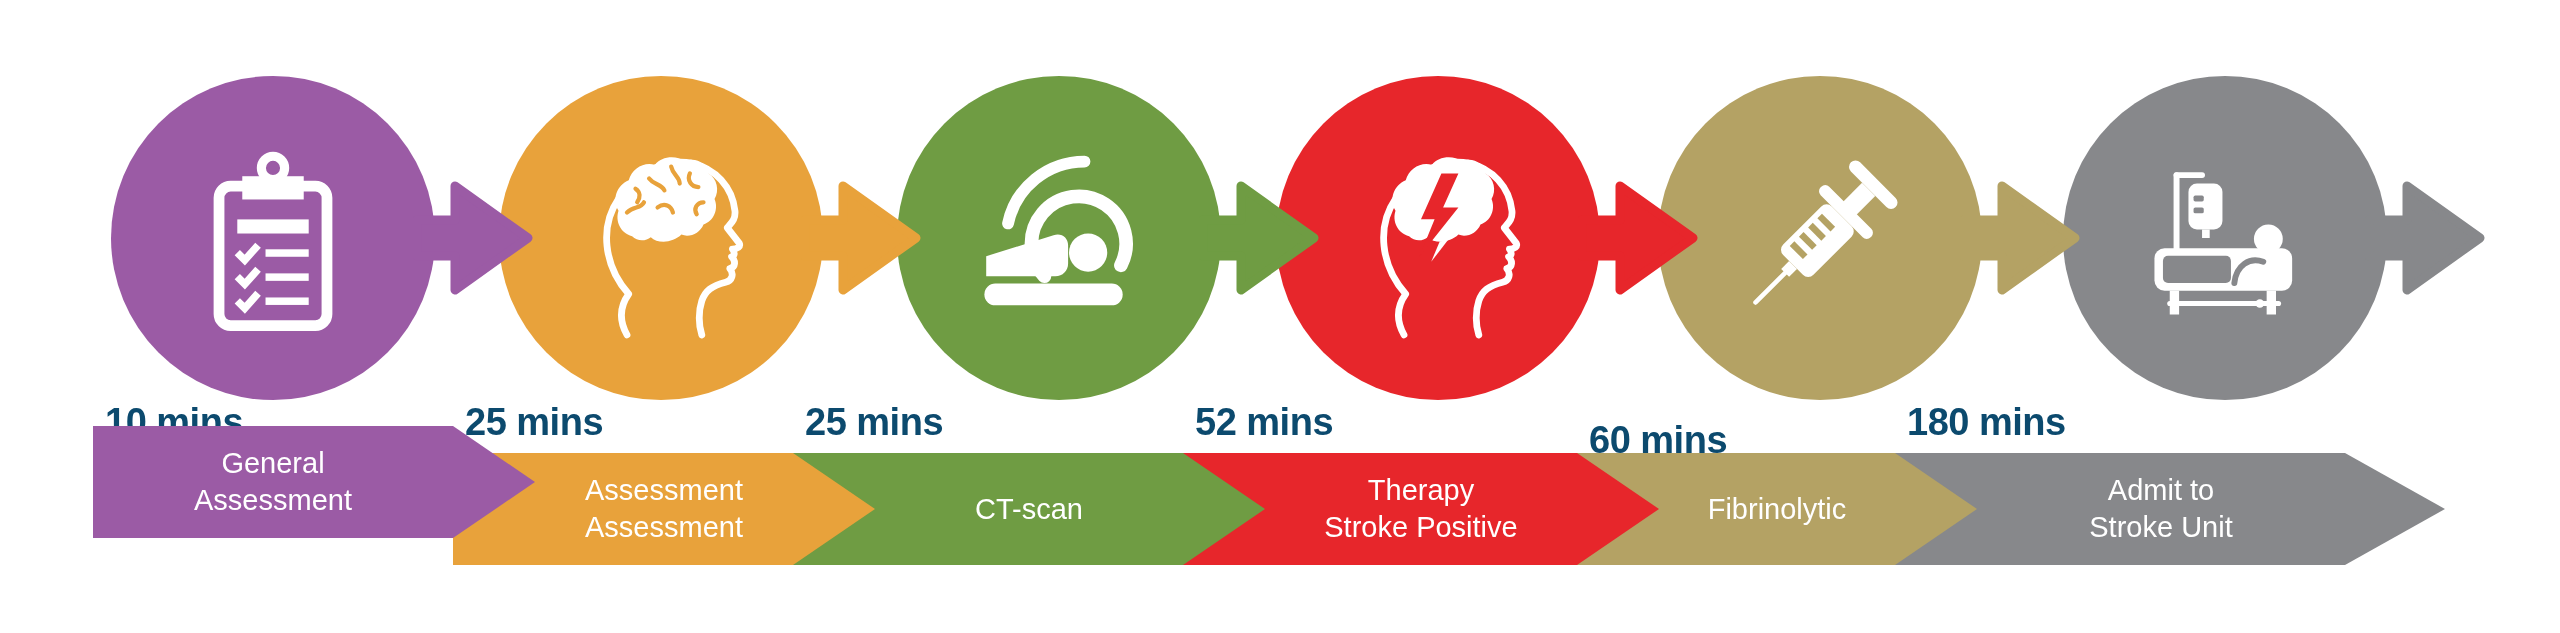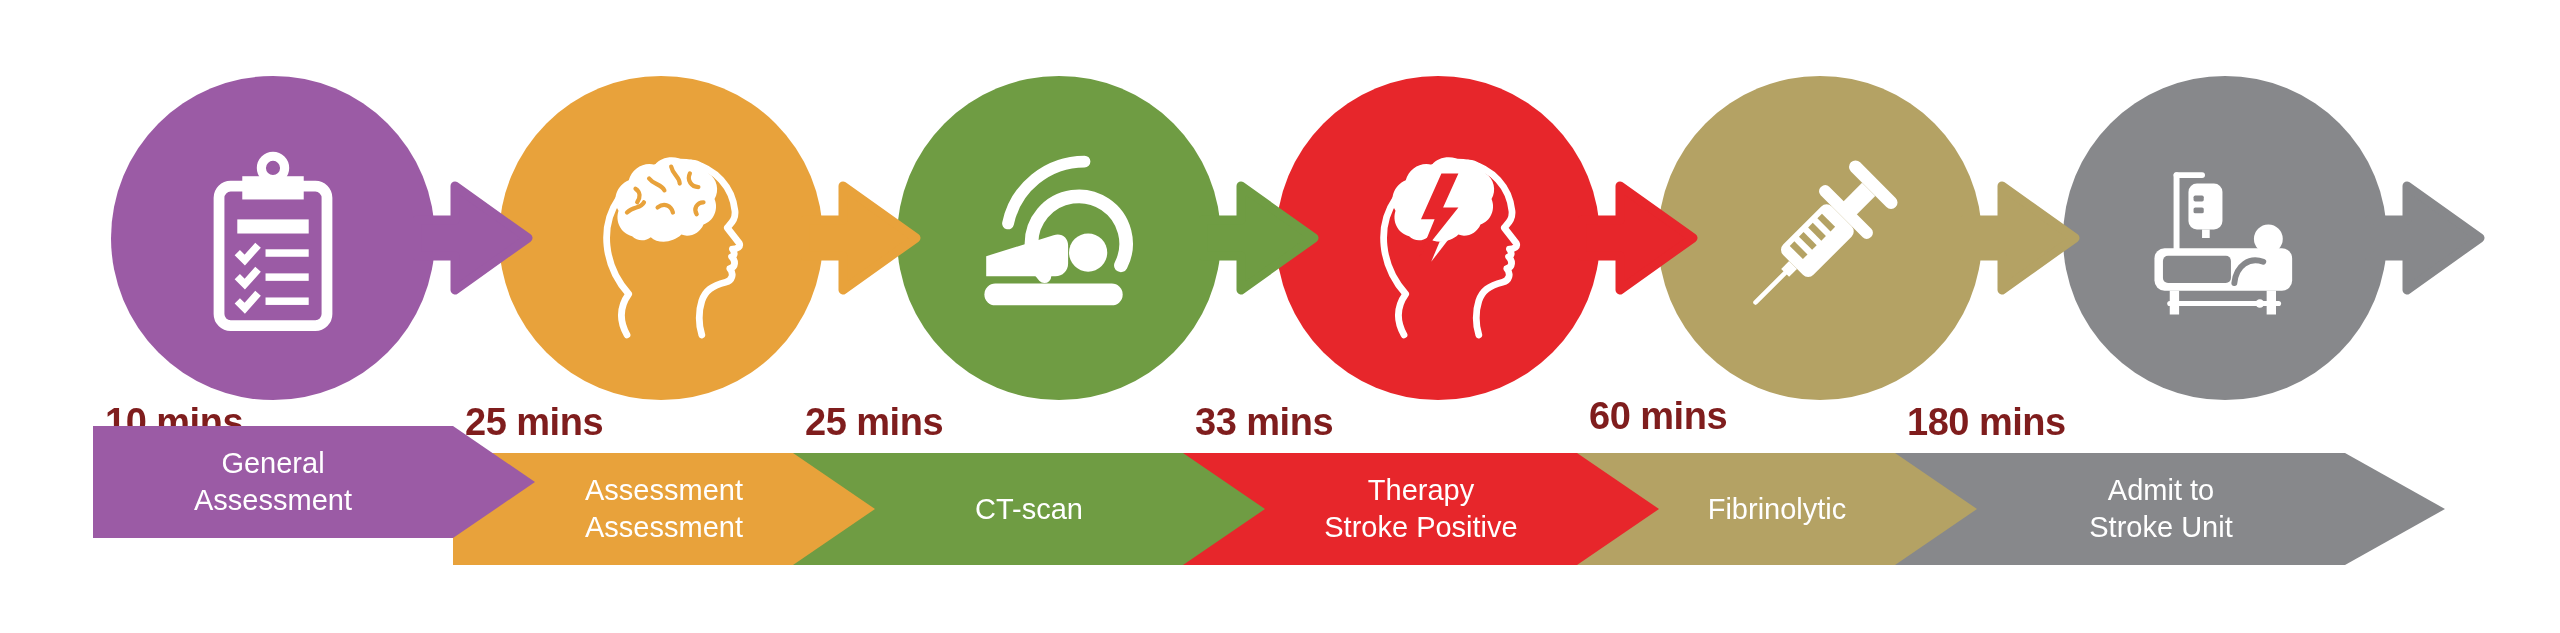--- a/index.html
+++ b/index.html
@@ -13,21 +13,21 @@
   .stage{position:absolute;inset:0;pointer-events:none;}
   .circle{
     position:absolute;border-radius:50%;
   }
   .icon{
     position:absolute;inset:0;
     display:flex;align-items:center;justify-content:center;
   }
   .time{
     position:absolute;
-    font-size:38px;font-weight:700;color:#7f1d1d;
+    font-size:38px;font-weight:700;color:#0c4a6e;
     letter-spacing:-0.5px;white-space:nowrap;line-height:1;
   }
   .banner{
     position:absolute;
   }
   .banner-text{
     position:absolute;top:0;height:100%;
     display:flex;flex-direction:column;justify-content:center;
     text-align:center;color:#ffffff;
     font-size:29px;line-height:37px;font-weight:400;
@@ -116,21 +116,21 @@
     <div class="circle" style="left: 1276px; top: 76px; height: 324px; width: 324px; background: rgb(231, 38, 43);">
       <span class="icon" style="color: rgb(231, 38, 43);">
           <svg width="170" height="204" viewBox="0 0 200 240">
     <path d="M60 234 C50 216 52 200 62 186 C32 152 28 106 50 74 C70 44 104 26 136 32 C164 38 184 60 187 88 C188 98 183 102 178 108 L192 126 C194 130 190 133 184 133 C187 137 187 141 183 142 C188 147 188 154 181 156 C186 162 184 170 176 172 C160 176 152 182 148 194 C144 206 144 222 148 234" fill="none" stroke="#fff" stroke-width="8" stroke-linecap="round" stroke-linejoin="round"></path>
     <path d="M66 118 C52 114 46 100 50 88 C42 74 48 58 62 52 C66 38 80 30 93 34 C100 24 118 22 128 30 C140 24 154 32 156 44 C166 50 169 64 163 74 C168 86 162 100 150 104 C146 114 134 120 124 116 C114 126 96 127 88 119 C82 124 72 124 66 118 Z" fill="#fff"></path>
     <path d="M102 124 L92 148 L112 122 Z" fill="#fff"></path>
     <polygon points="104,44 80,98 96,98 78,142 124,84 106,84 124,44" fill="currentColor"></polygon>
   </svg>
         </span>
     </div>
-    <div class="time" style="left: 1195px; top: 403px;">33 mins</div>
+    <div class="time" style="left: 1195px; top: 403px;">52 mins</div>
     <div class="banner" style="left: 1183px; top: 453px; width: 476px; height: 112px; background: rgb(231, 38, 43); z-index: 27; clip-path: polygon(0px 0px, 394px 0px, 476px 50%, 394px 100%, 0px 100%);">
       <div class="banner-text" style="left: 82px; width: 312px;">
           <span class="banner-line">Therapy</span>
           <span class="banner-line">Stroke Positive</span>
         </div>
     </div>
   </div>
 
   <div class="stage">
     <div class="circle" style="left: 1658px; top: 76px; height: 324px; width: 324px; background: rgb(180, 162, 100);">
@@ -144,21 +144,21 @@
       <rect x="83" y="80" width="20" height="7" fill="currentColor"></rect>
       <rect x="83" y="94" width="20" height="7" fill="currentColor"></rect>
       <rect x="83" y="108" width="20" height="7" fill="currentColor"></rect>
       <rect x="83" y="122" width="20" height="7" fill="currentColor"></rect>
       <rect x="94" y="141" width="12" height="12" fill="#fff"></rect>
       <path d="M100 153 V198" stroke="#fff" stroke-width="5" stroke-linecap="round"></path>
     </g>
   </svg>
         </span>
     </div>
-    <div class="time" style="left: 1589px; top: 397px;">60 mins</div>
+    <div class="time" style="left: 1589px; top: 421px;">60 mins</div>
     <div class="banner" style="left: 1577px; top: 453px; width: 400px; height: 112px; background: rgb(180, 162, 100); z-index: 26; clip-path: polygon(0px 0px, 318px 0px, 400px 50%, 318px 100%, 0px 100%);">
       <div class="banner-text" style="left: 82px; width: 236px;">
           <span class="banner-line">Fibrinolytic</span>
         </div>
     </div>
   </div>
 
   <div class="stage">
     <div class="circle" style="left: 2063px; top: 76px; height: 324px; width: 324px; background: rgb(135, 136, 139);">
       <span class="icon" style="color: rgb(135, 136, 139);">

